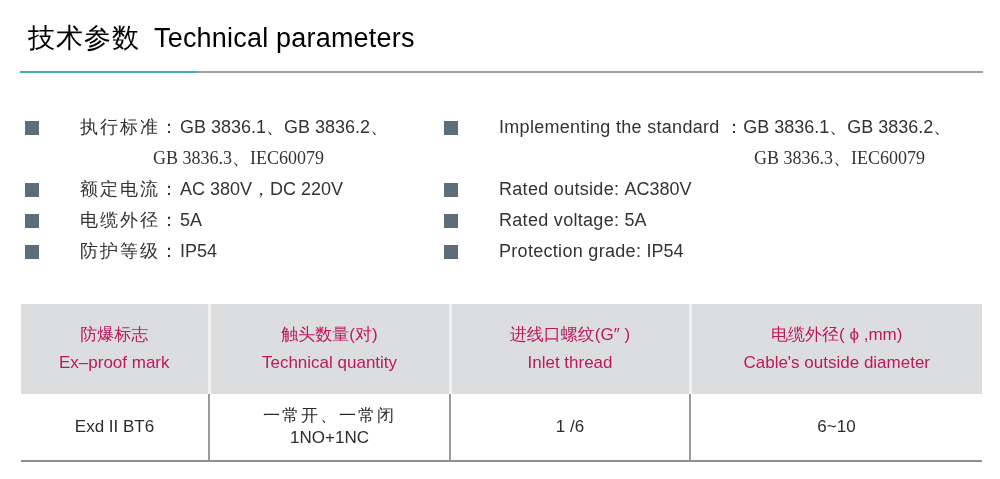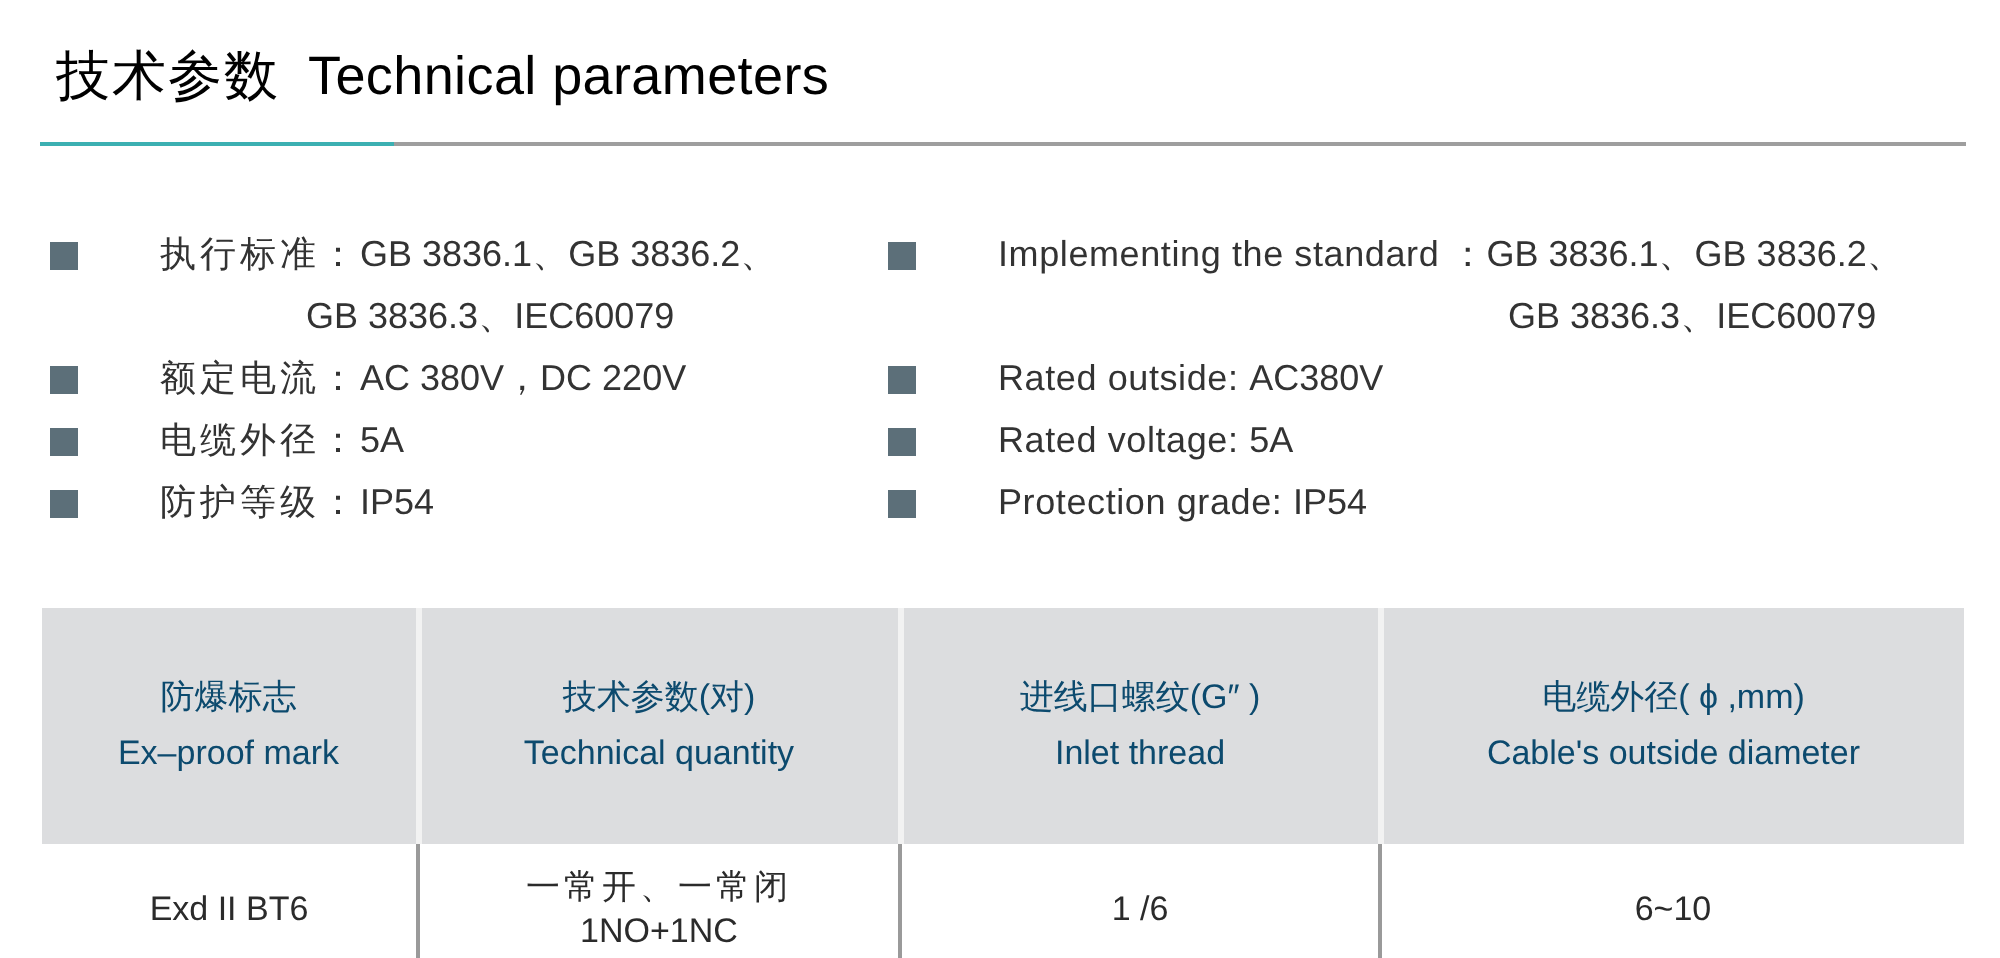--- a/index.html
+++ b/index.html
@@ -10,28 +10,28 @@
   .rule-gray { position:absolute; left:20px; top:71px; width:963px; height:2px; background:#9e9e9e; }
   .rule-accent { position:absolute; left:20px; top:71px; width:177px; height:2px; background:#3cb0b2; }
 
   .specs { position:absolute; top:112px; font-size:18px; color:#333; }
   .specs.left { left:25px; }
   .specs.right { left:444px; }
   .spec-row { position:relative; height:31px; line-height:31px; white-space:nowrap; }
   .bullet { position:absolute; left:0; top:9px; width:14px; height:14px; background:#5c6f79; }
   .spec-text { position:absolute; left:28px; top:0;margin-left:27px; }
   .spec-text .lbl { letter-spacing:2px; }
-  .spec-cont { position:absolute; top:0; }
+  .spec-cont { position:absolute; top:0;font-family:Liberation Serif, serif; }
   .left .spec-cont { left:128px; }
   .right .spec-cont { left:310px; }
   .right .spec-text .lbl { letter-spacing:0.3px; }
 
   table.params { position:absolute; left:21px; top:304px; width:961px; border-collapse:collapse; table-layout:fixed; }
-  table.params th { background:#dcdddf; height:82px; font-weight:normal; color:#0c4a6e; font-size:17px; line-height:28px;
-                    border-left:3px solid #f2f2f2; padding:18px; text-align:center; vertical-align:middle; }
+  table.params th { background:#dcdddf; height:82px; font-weight:normal; color:#be185d; font-size:17px; line-height:28px;
+                    border-left:3px solid #f2f2f2; padding:4px; text-align:center; vertical-align:middle; }
   table.params th:first-child { border-left:none; }
   table.params td { height:66px; border-bottom:2px solid #8f8f8f; border-left:2px solid #9a9a9a; text-align:center;
                     vertical-align:middle; font-size:17px; color:#2b2b2b; padding:0; }
   table.params td:first-child { border-left:none; }
   .cell-small { font-size:15px; line-height:22px; }
 </style>
 </head>
 <body>
 
 <div class="title">
@@ -91,21 +91,21 @@
       <col style="width:240px">
       <col style="width:292px">
   </colgroup>
   <thead>
     <tr>
       <th>
           <div>防爆标志</div>
           <div>Ex–proof mark</div>
         </th>
       <th>
-          <div>技术参数(对)</div>
+          <div>触头数量(对)</div>
           <div>Technical quantity</div>
         </th>
       <th>
           <div>进线口螺纹(G″ )</div>
           <div>Inlet thread</div>
         </th>
       <th>
           <div>电缆外径( ϕ ,mm)</div>
           <div>Cable's outside diameter</div>
         </th>

